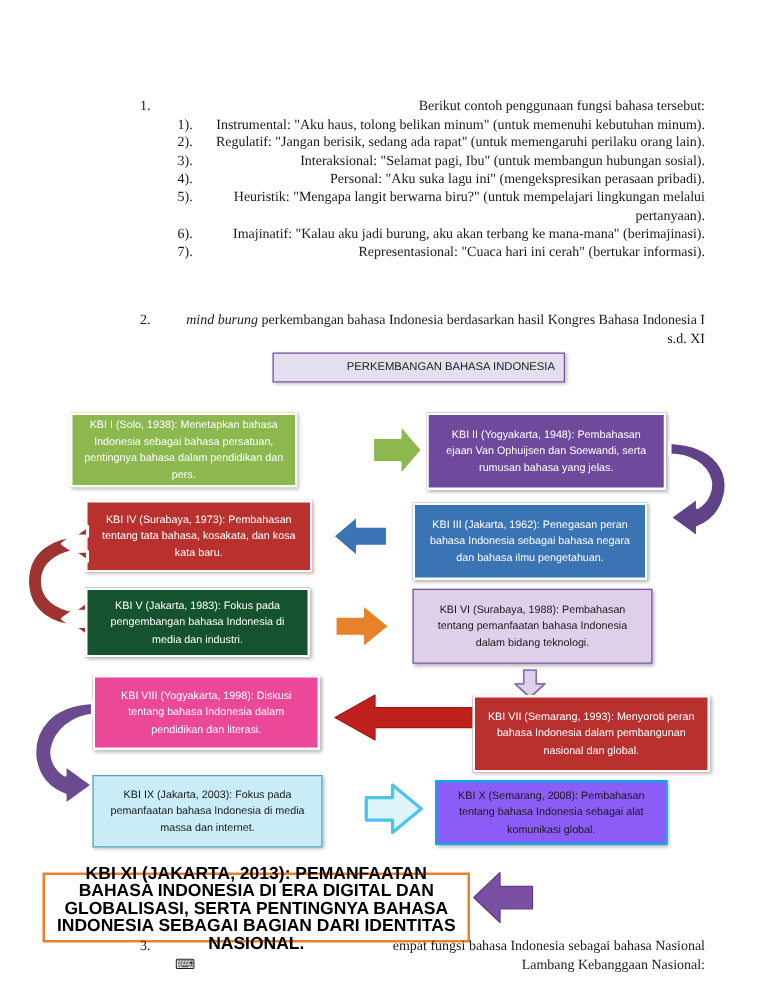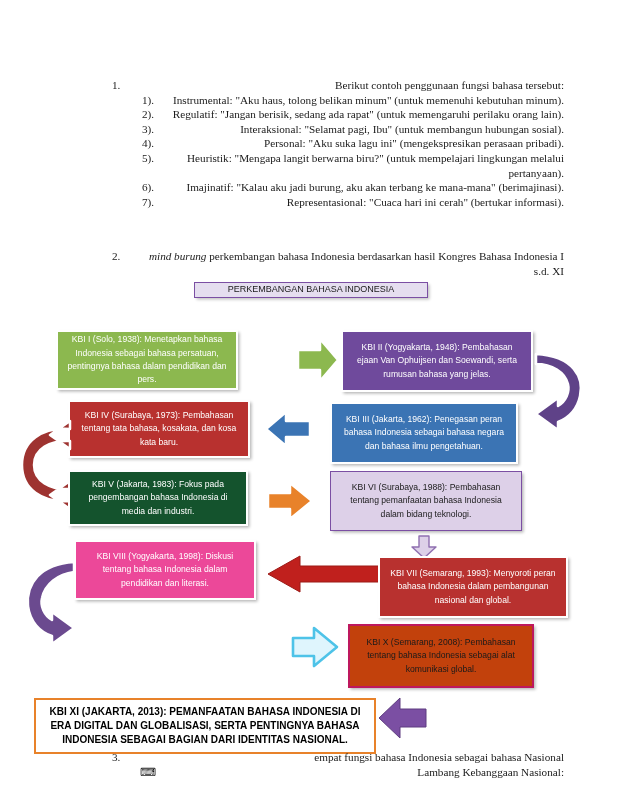--- a/index.html
+++ b/index.html
@@ -83,21 +83,21 @@
     </div>
   </div>
 
   <div class="doc-text lvl1" style="left:112px;top:249px;width:452px;">
     <div class="row">
       <div class="marker">2.</div>
       <div class="txt"><span class="ital">mind burung</span><span> perkembangan bahasa Indonesia berdasarkan hasil Kongres Bahasa Indonesia I s.d. XI</span></div>
     </div>
   </div>
 
-  <div class="node" style="left:194px;top:282px;width:234px;height:16px;background:#e5deef;border:1.4px solid #7b4fa3;color:#1a1a1a;font-size:9px;box-shadow:1.5px 1.5px 3px rgba(0,0,0,.25);">
+  <div class="node" style="left:218px;top:282px;width:234px;height:24px;background:#e5deef;border:1.4px solid #7b4fa3;color:#1a1a1a;font-size:9px;box-shadow:1.5px 1.5px 3px rgba(0,0,0,.25);text-align:right;">
     <span class="inner">PERKEMBANGAN BAHASA INDONESIA</span>
   </div>
 
   <div class="node" style="left:56px;top:330px;width:182px;height:60px;background:#8cb84f;border:2px solid #ffffff;color:#fff;">
     <span class="inner">KBI I (Solo, 1938): Menetapkan bahasa Indonesia sebagai bahasa persatuan, pentingnya bahasa dalam pendidikan dan pers.</span>
   </div>
 
   <div class="arrow" style="left:296px;top:337px;">
     <svg width="44" height="46" viewBox="0 0 44 46">
       <path d="M2 13 H24 V2 L42 23 L24 44 V33 H2 Z" fill="#8cb84f" stroke="#ffffff" stroke-width="2.5" stroke-linejoin="round"></path>
@@ -167,38 +167,41 @@
   <div class="node" style="left:378px;top:556px;width:190px;height:62px;background:#b8312f;border:2px solid #ffffff;color:#fff;">
     <span class="inner">KBI VII (Semarang, 1993): Menyoroti peran bahasa Indonesia dalam pembangunan nasional dan global.</span>
   </div>
 
   <div class="arrow" style="left:18px;top:552px;">
     <svg width="64" height="96" viewBox="0 0 64 96">
       <path d="M56 10 C22 12 8 32 10 54 C12 70 22 80 34 84 L34 92 L56 76 L34 60 L34 68 C26 63 22 54 24 46 C27 32 40 22 56 20 Z" fill="#6b4a8f" stroke="#ffffff" stroke-width="2.5" stroke-linejoin="round"></path>
     </svg>
   </div>
 
+  <div class="node" style="left:74px;top:620px;width:184px;height:58px;background:#c9ecf7;border:1.6px solid #4aa8c4;color:#1a1a1a;">
+    <span class="inner">KBI IX (Jakarta, 2003): Fokus pada pemanfaatan bahasa Indonesia di media massa dan internet.</span>
+  </div>
 
   <div class="arrow" style="left:290px;top:625px;">
     <svg width="50" height="44" viewBox="0 0 50 44">
       <path d="M3 13 H24 V3 L47 22 L24 41 V31 H3 Z" fill="#dff5fd" stroke="#4ec3e8" stroke-width="2.6" stroke-linejoin="round"></path>
     </svg>
   </div>
 
-  <div class="node" style="left:348px;top:624px;width:186px;height:64px;background:#c2410c;border:2px solid #be185d;color:#1a1a1a;">
+  <div class="node" style="left:348px;top:624px;width:186px;height:52px;background:#8b5cf6;border:2px solid #0ea5e9;color:#1a1a1a;">
     <span class="inner">KBI X (Semarang, 2008): Pembahasan tentang bahasa Indonesia sebagai alat komunikasi global.</span>
   </div>
 
   <div class="arrow" style="left:376px;top:695px;">
     <svg width="52" height="46" viewBox="0 0 52 46">
       <path d="M50 14 H24 V3 L3 23 L24 43 V32 H50 Z" fill="#7b4fa3" stroke="#5f3d80" stroke-width="1" stroke-linejoin="round"></path>
     </svg>
   </div>
 
-  <div class="node left-al" style="left:34px;top:698px;width:342px;height:56px;background:#ffffff;border:2px solid #e8822a;color:#000;font-weight:bold;font-size:10px;line-height:14px;box-shadow:none;">
+  <div class="node left-al" style="left:34px;top:698px;width:342px;height:56px;background:#ffffff;border:2px solid #e8822a;color:#000;font-weight:bold;font-size:14px;line-height:14px;box-shadow:none;">
     <span class="inner">KBI XI (JAKARTA, 2013): PEMANFAATAN BAHASA INDONESIA DI ERA DIGITAL DAN GLOBALISASI, SERTA PENTINGNYA BAHASA INDONESIA SEBAGAI BAGIAN DARI IDENTITAS NASIONAL.</span>
   </div>
 
   <div class="doc-text lvl1" style="left:112px;top:750px;width:452px;">
     <div class="row">
       <div class="marker">3.</div>
       <div class="txt">empat fungsi bahasa Indonesia sebagai bahasa Nasional</div>
     </div>
     <div class="row" style="margin-left:28px;">
       <div class="marker" style="width:18px;flex:0 0 18px;">⌨</div>

